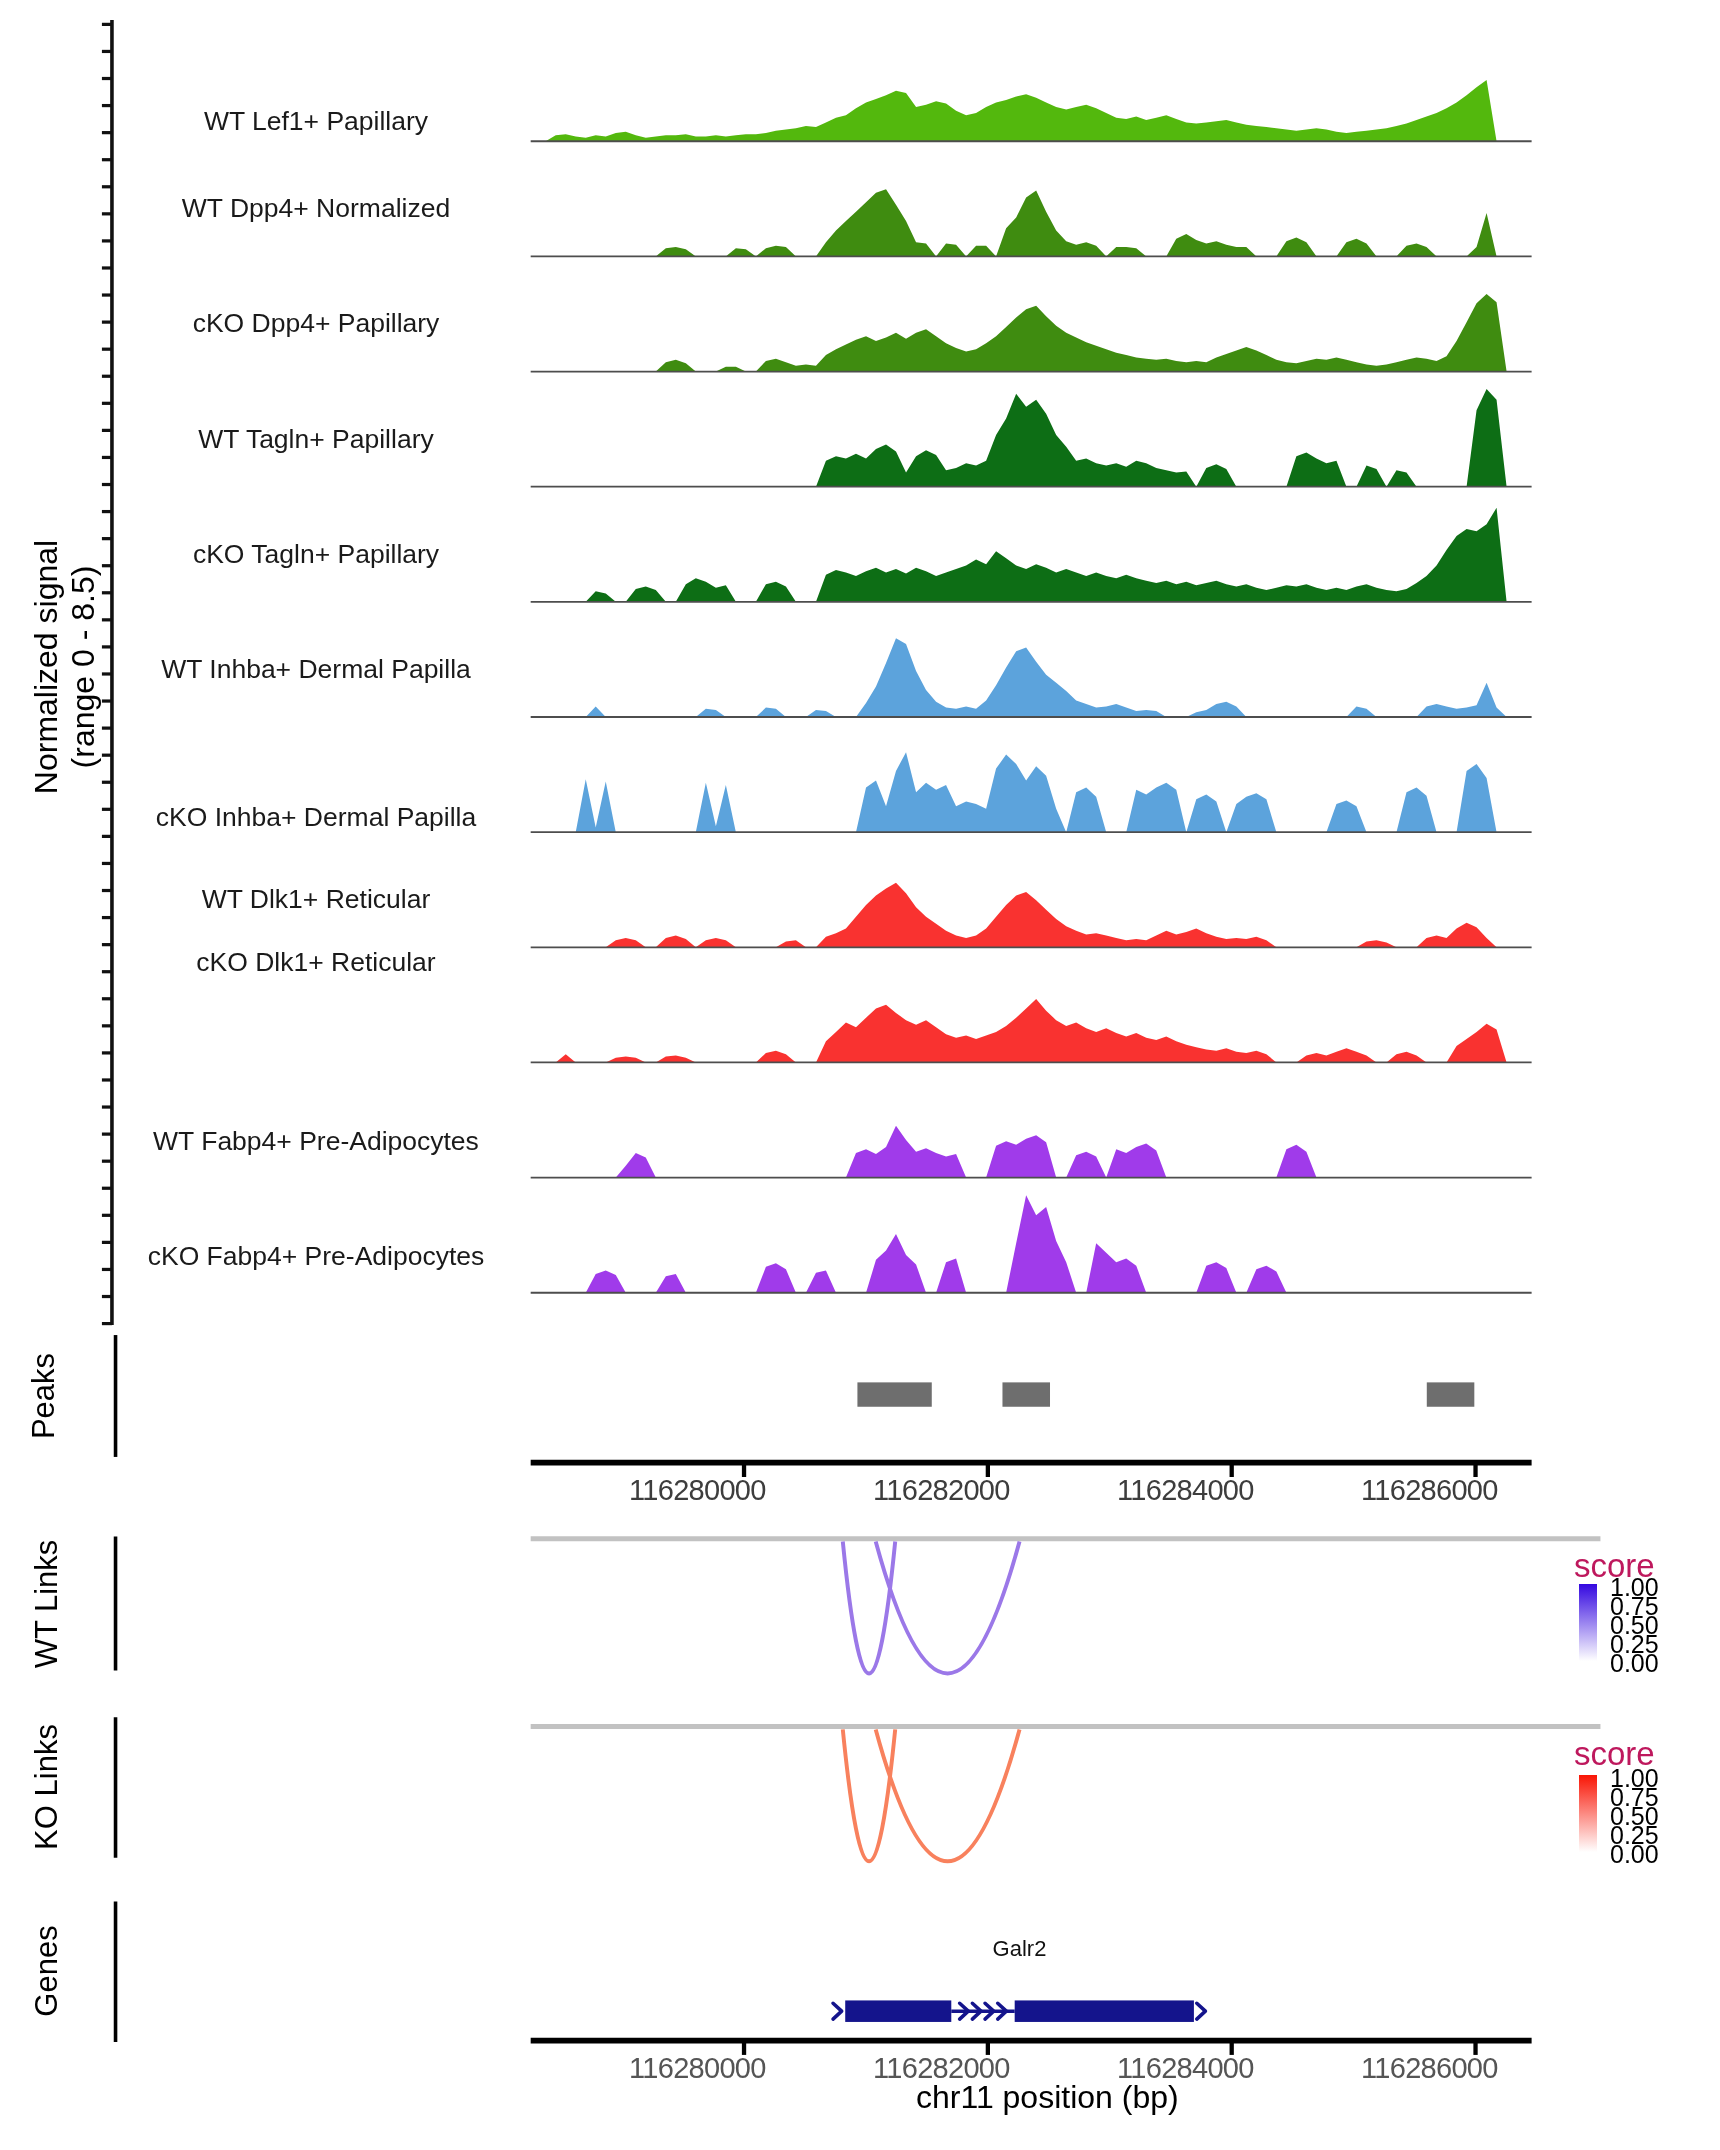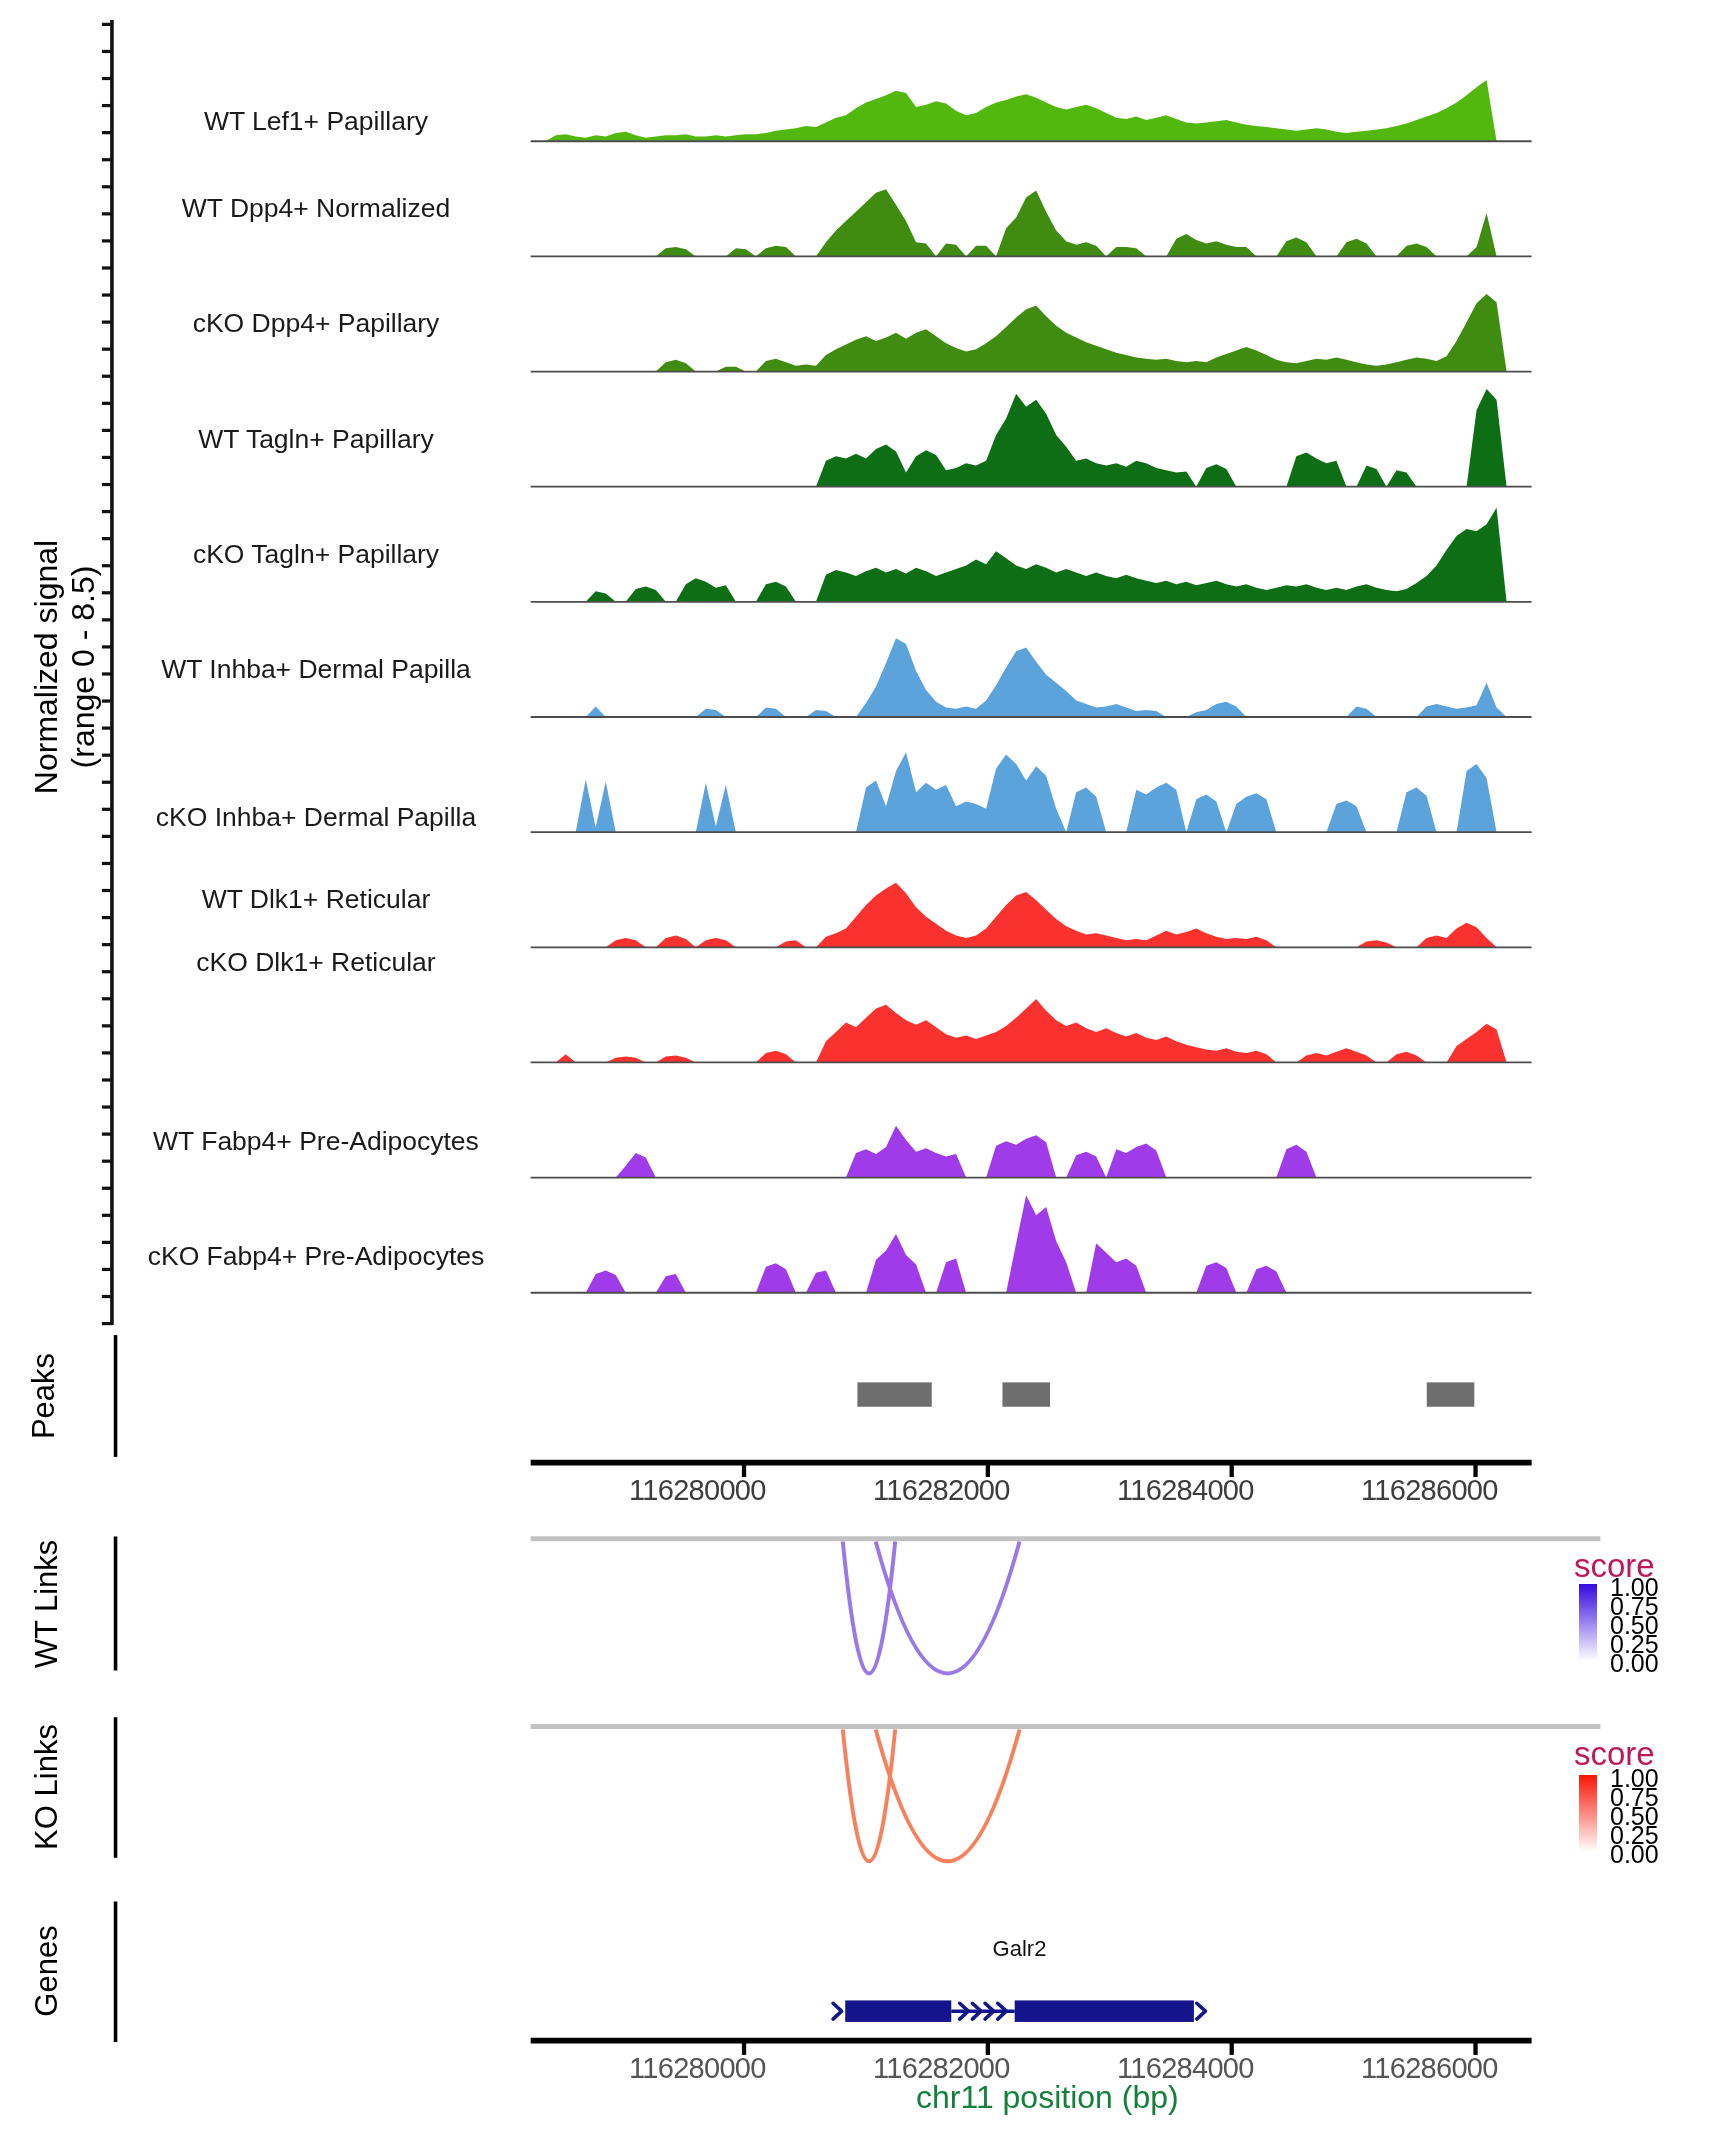--- a/index.html
+++ b/index.html
@@ -10,21 +10,21 @@
   .track-label{position:absolute;left:108px;width:416px;height:36px;text-align:center;
                font-size:26.5px;color:#1a1a1a;white-space:nowrap;}
   .section-label{position:absolute;font-size:31px;color:#000;white-space:nowrap;}
   .yaxis-label{position:absolute;left:65px;top:667px;font-size:32px;color:#000;
                text-align:center;line-height:37px;white-space:nowrap;}
   .xtick{position:absolute;width:229px;text-align:left;font-size:29px;
          letter-spacing:-0.7px;white-space:nowrap;}
   .xtick-top{color:#3d3d3d;}
   .xtick-bot{color:#555555;}
   .axis-title{position:absolute;left:916px;top:2079px;width:229px;text-align:center;
-              font-size:32px;color:#15803d;white-space:nowrap;}
+              font-size:32px;color:#000000;white-space:nowrap;}
   .legend-title{position:absolute;left:1574px;font-size:33px;color:#be185d;margin-top:10px;}
   .legend-grad{position:absolute;left:1579px;width:18px;height:77px;}
   .legend-tick{position:absolute;left:1610px;width:93px;font-size:25px;color:#000;
                text-align:left;white-space:nowrap;}
   .gene-name{position:absolute;left:912px;top:1936px;width:215px;text-align:center;
              font-size:22px;color:#111;}
 </style>
 </head>
 <body>
 

